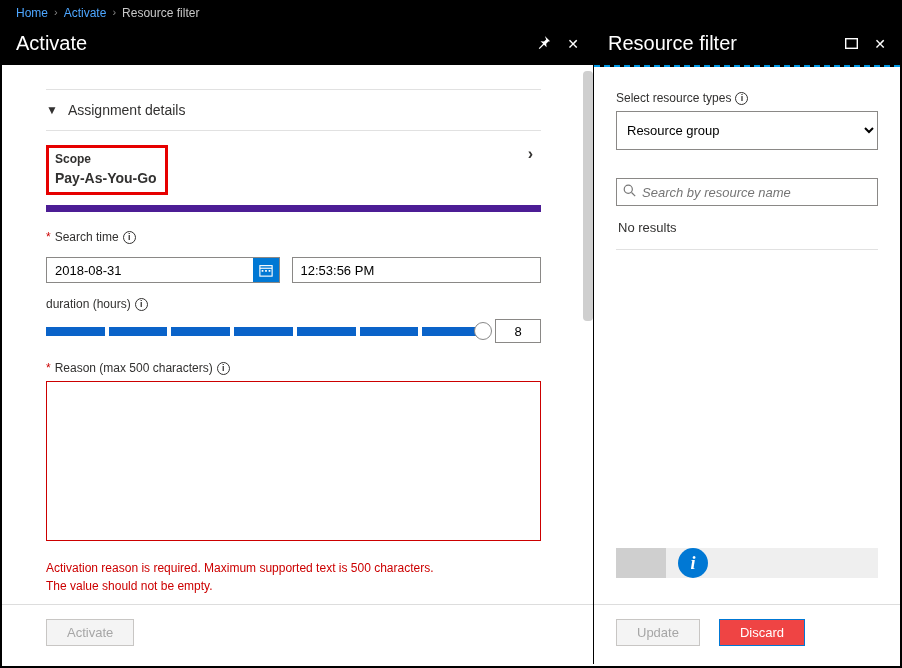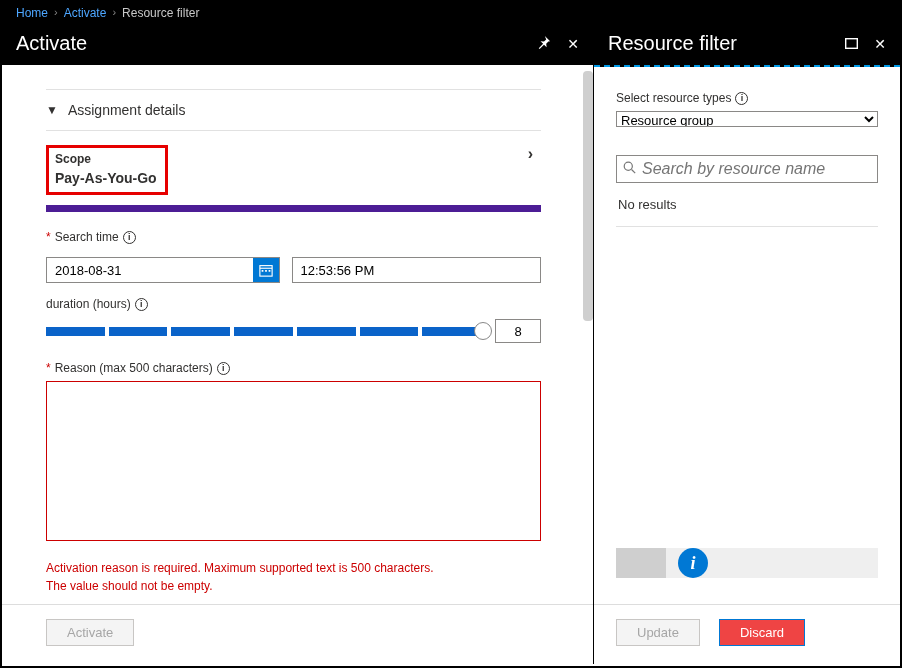--- a/index.html
+++ b/index.html
@@ -223,41 +223,41 @@
   .right-body {
     flex: 1;
     background: #fff;
     padding: 24px 22px 0 22px;
     display: flex;
     flex-direction: column;
   }
   .r-label { font-size: 12px; display: flex; align-items: center; gap: 4px; }
   select.r-select {
     width: 100%;
-    height: 16px;
+    height: 39px;
     border: 1px solid #8a8886;
-    padding: 0 0;
+    padding: 0 6px;
     font-size: 13px;
     margin-top: 6px;
     background: #fff;
   }
   .search {
     display: flex;
     align-items: center;
     border: 1px solid #8a8886;
     height: 28px;
     margin-top: 28px;
     padding: 0 6px;
     gap: 6px;
   }
   .search input {
     flex: 1;
     border: none;
     outline: none;
-    font-size: 16px;
+    font-size: 13px;
     font-style: italic;
     color: #777;
   }
   .search .mag { color: #777; font-size: 13px; }
   .no-results {
     border-bottom: 1px solid #e1e1e1;
     padding: 14px 2px;
     font-size: 13px;
     color: #323130;
   }

